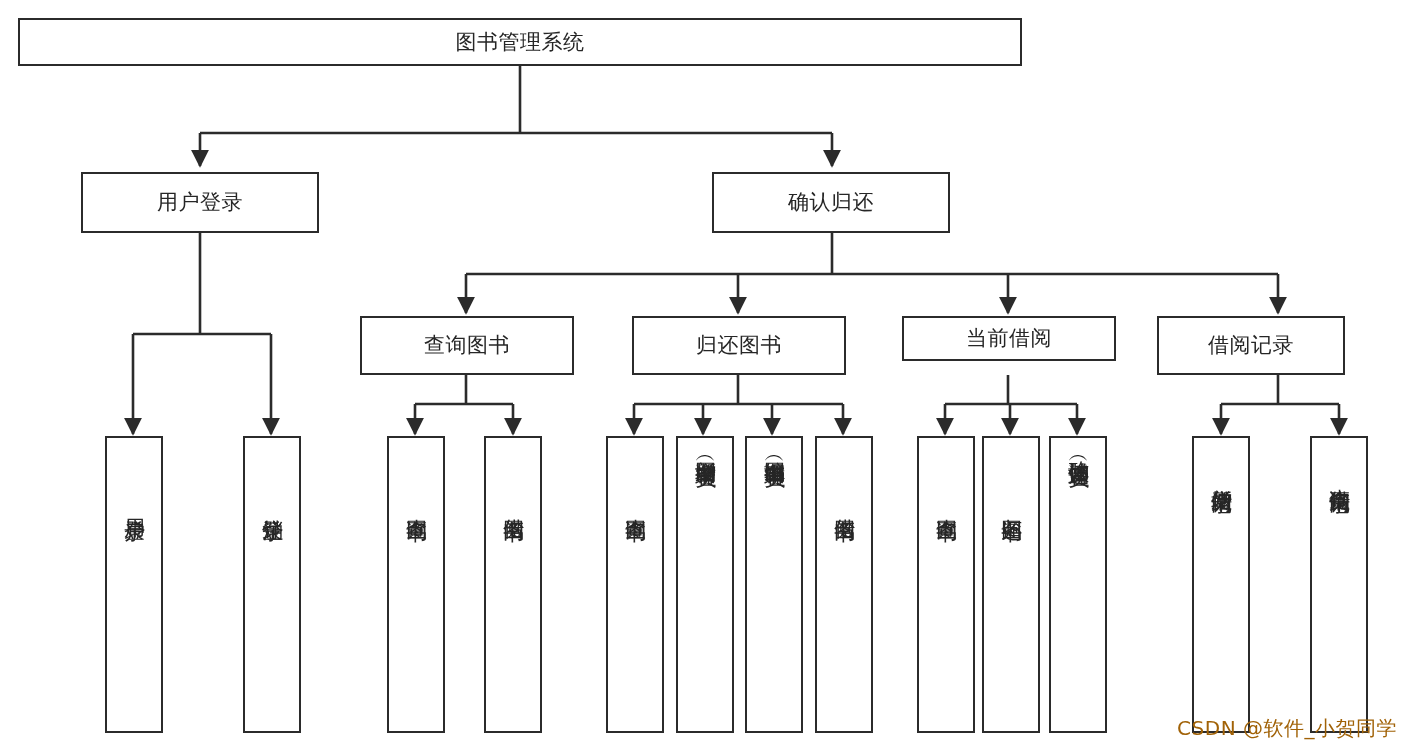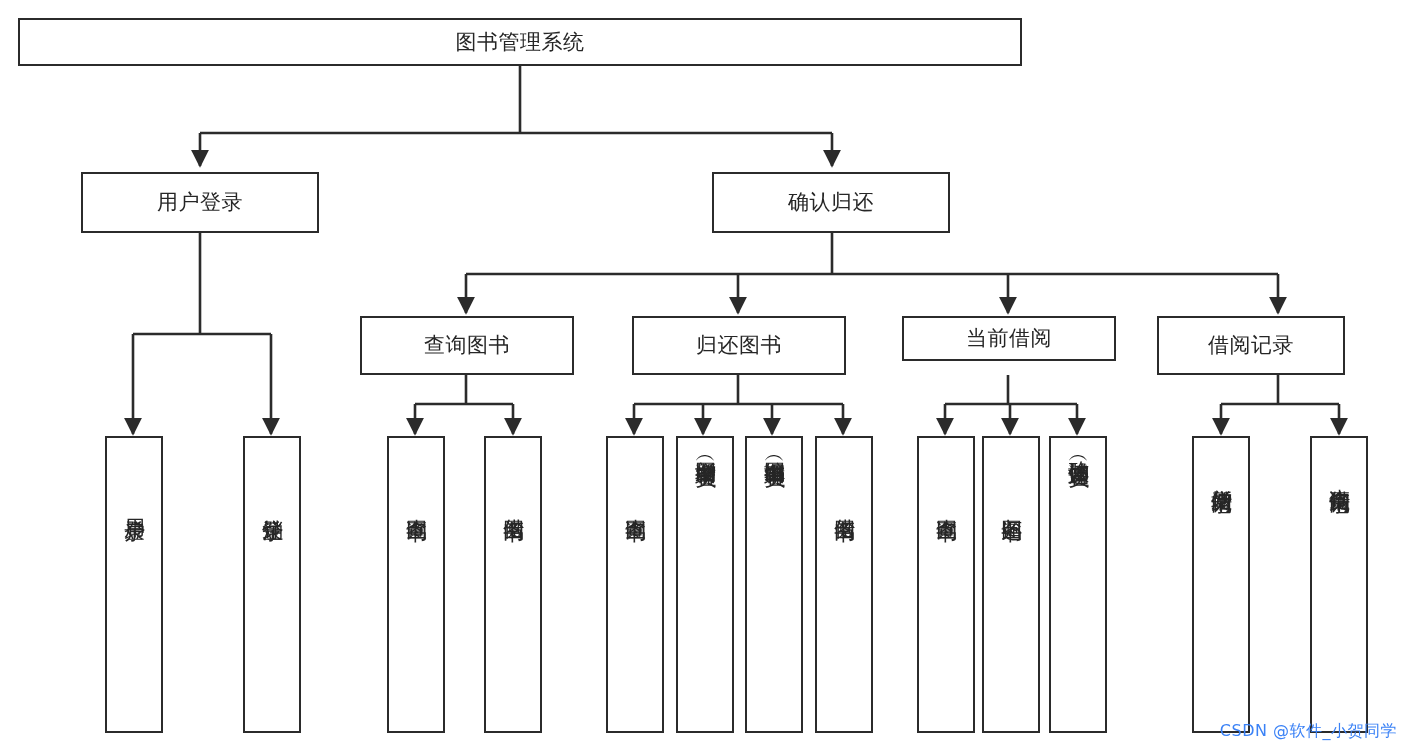--- a/index.html
+++ b/index.html
@@ -62,22 +62,22 @@
     text-orientation: upright;
     font-size: 21px;
     line-height: 1.12;
     letter-spacing: 1px;
     white-space: nowrap;
   }
   .watermark {
     position: absolute;
     right: 8px;
     bottom: 5px;
-    font-size: 16px;
-    color: #3b82f6;
+    font-size: 20px;
+    color: #a16207;
     letter-spacing: 0.5px;
     white-space: nowrap;
     user-select: none;
   }
 </style>
 </head>
 <body>
 
 <div id="canvas">
 

